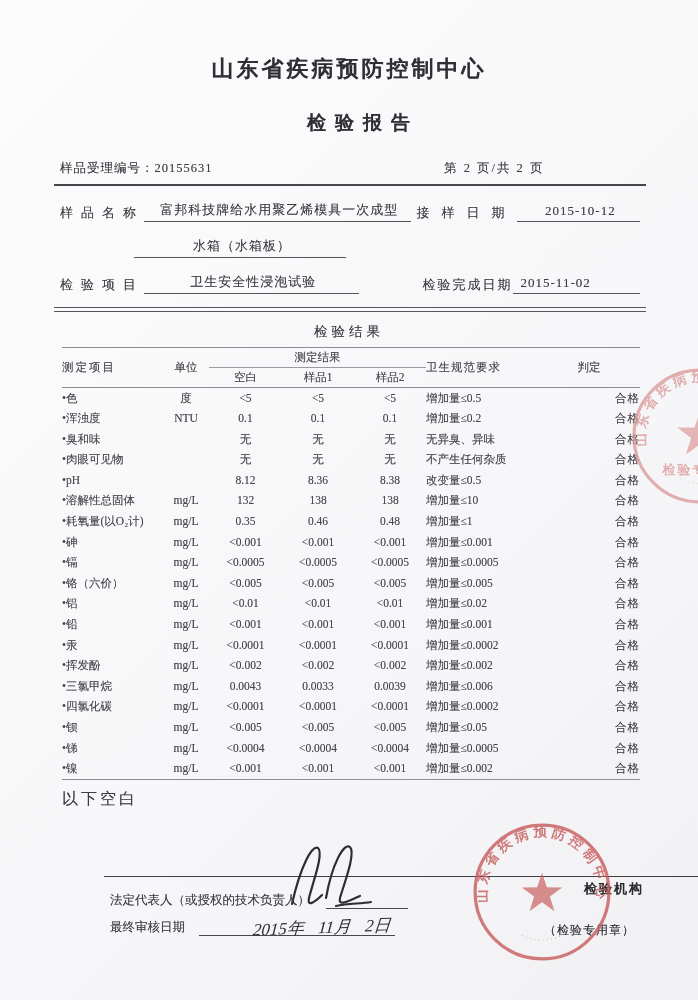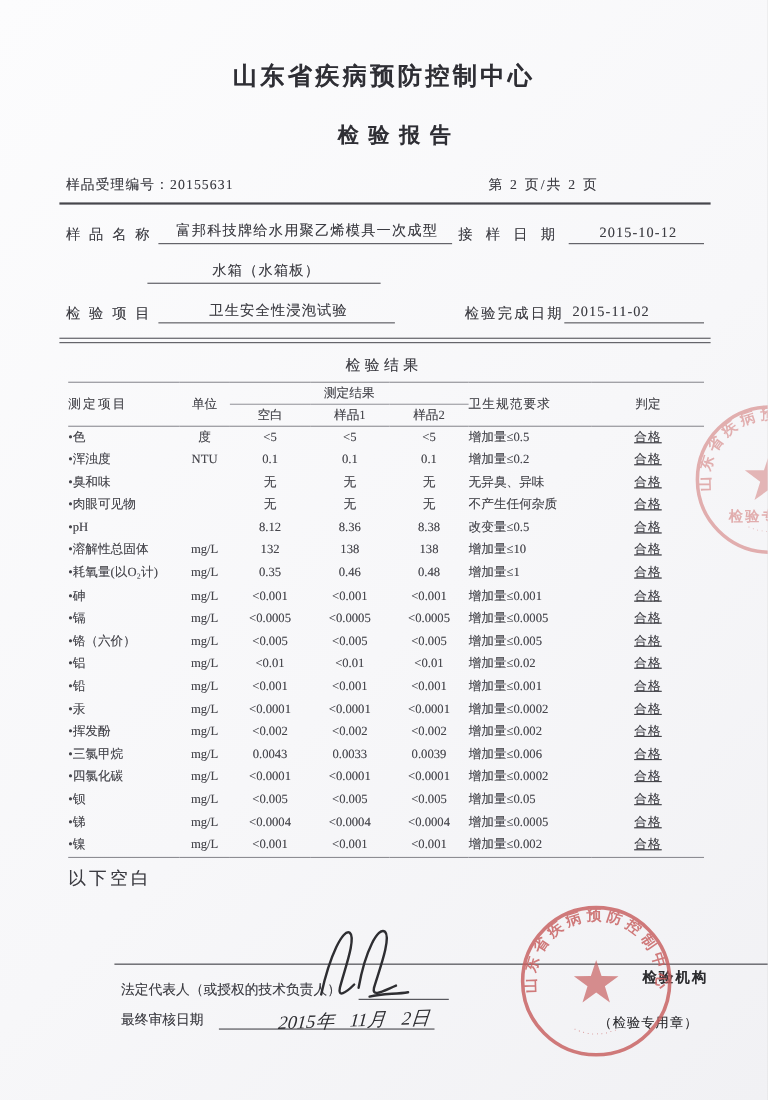--- a/index.html
+++ b/index.html
@@ -30,21 +30,21 @@
     border-top:1px solid #8d8d93;border-bottom:1px solid #8d8d93;font-size:11.5px;color:#46464c;}
   table.results th{font-weight:normal;padding:0;height:19px;}
   table.results thead{border-bottom:1px solid #8d8d93;}
   th.group{border-bottom:1px solid #9a9aa0;}
   th.h-item{text-align:left;padding-left:14px;letter-spacing:2px;}
   th.h-req{text-align:left;padding-left:2px;letter-spacing:1px;}
   table.results td{padding:0;height:20.6px;line-height:20.6px;overflow:hidden;}
   td.item{text-align:left;padding-left:4px;}
   td.unit,td.val{text-align:center;}
   td.req{text-align:left;padding-left:2px;}
-  td.verdict{text-align:center;padding-left:16px;letter-spacing:1px;text-decoration:underline;}
+  td.verdict{text-align:right;padding-left:16px;letter-spacing:1px;}
   .below-note{margin:9px 0 0 62px;font-size:16px;letter-spacing:3px;}
   .sig-block{position:absolute;left:0;top:876px;width:698px;font-size:12.5px;padding-left:48px;}
   .sig-rule{margin:0 44px 0 56px;border-top:1.5px solid #3e3e44;}
   .sig-row{display:flex;align-items:flex-end;margin:15px 0 0 62px;}
   .sig-underline{width:82px;height:14px;border-bottom:1px solid #47474d;margin-left:16px;}
   .sig-row2{display:flex;align-items:flex-end;margin:10px 0 0 62px;}
   .date-underline{position:relative;width:196px;height:16px;border-bottom:1px solid #47474d;margin-left:14px;}
   .handwrite{position:absolute;left:54px;bottom:-3px;width:200px;font-size:17px;font-style:italic;color:#2c2c30;
     word-spacing:10px;transform:rotate(-2deg) skewX(-7deg);white-space:nowrap;}
   .signature-svg{position:absolute;left:276px;top:838px;z-index:5;}

